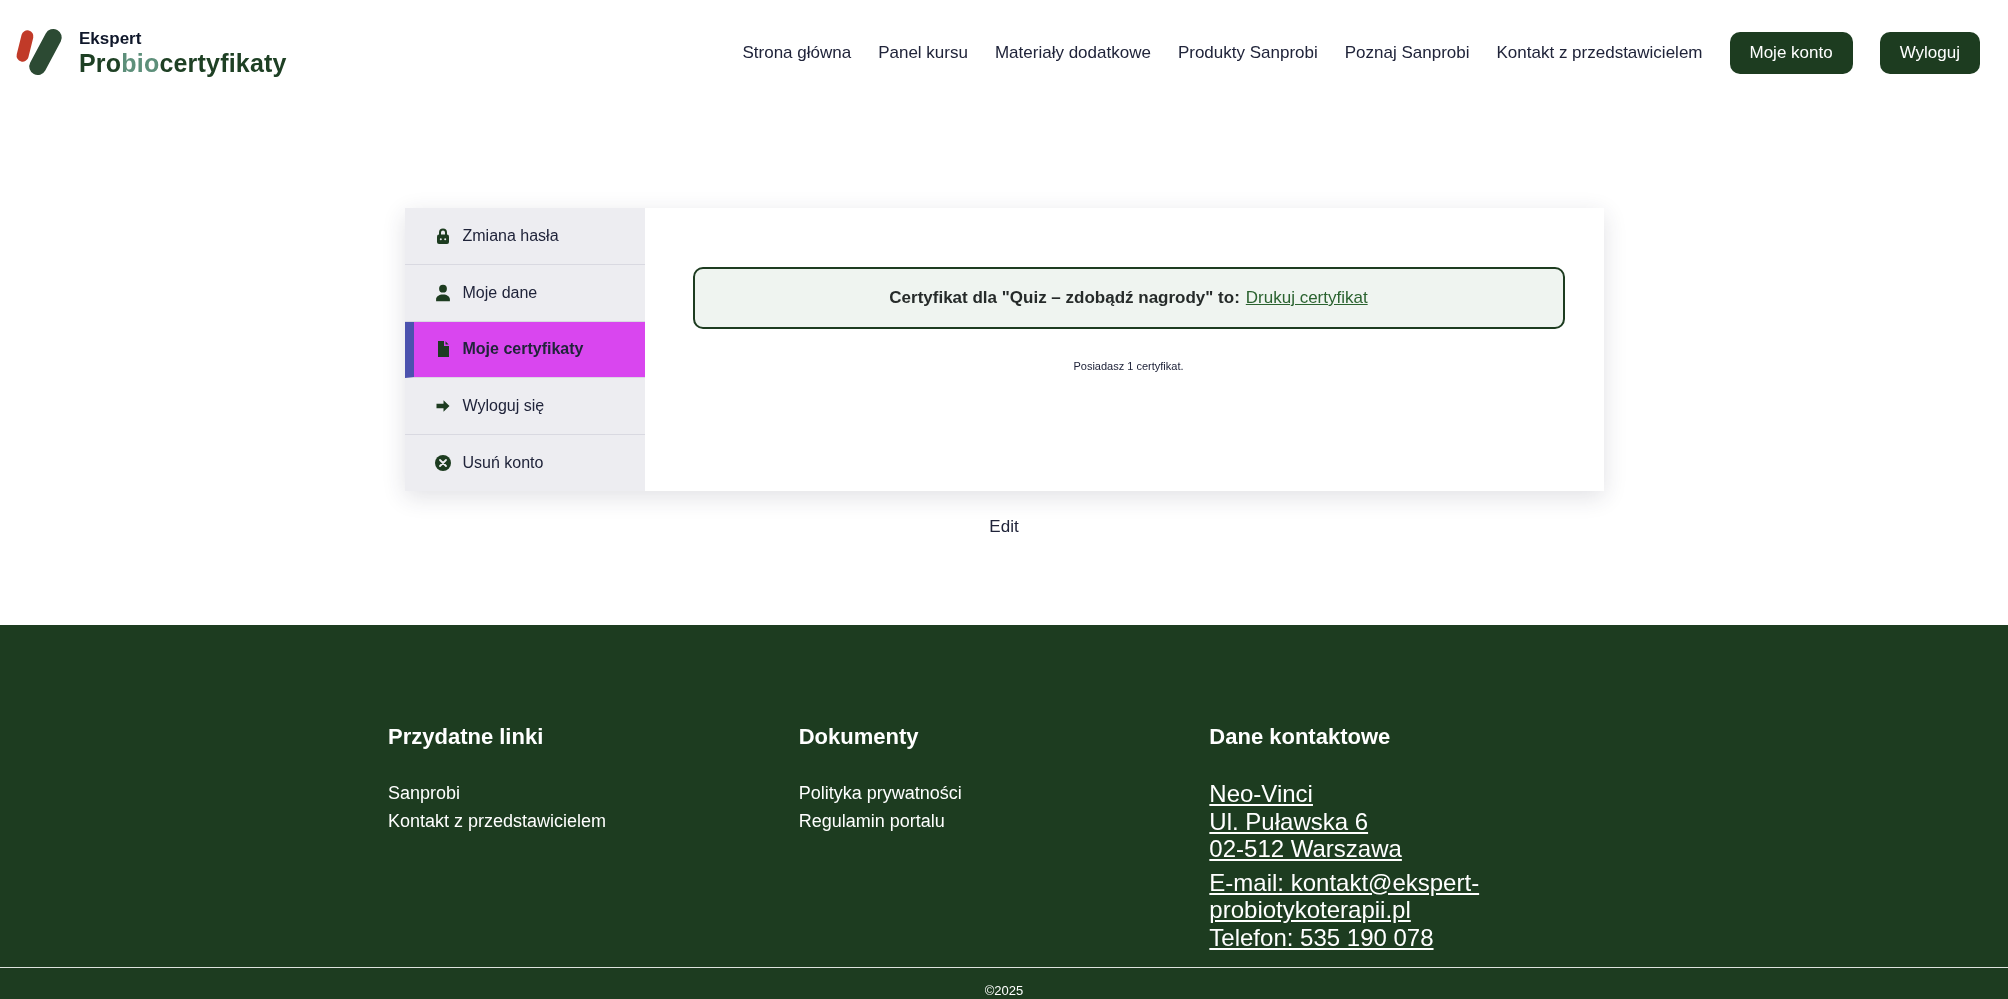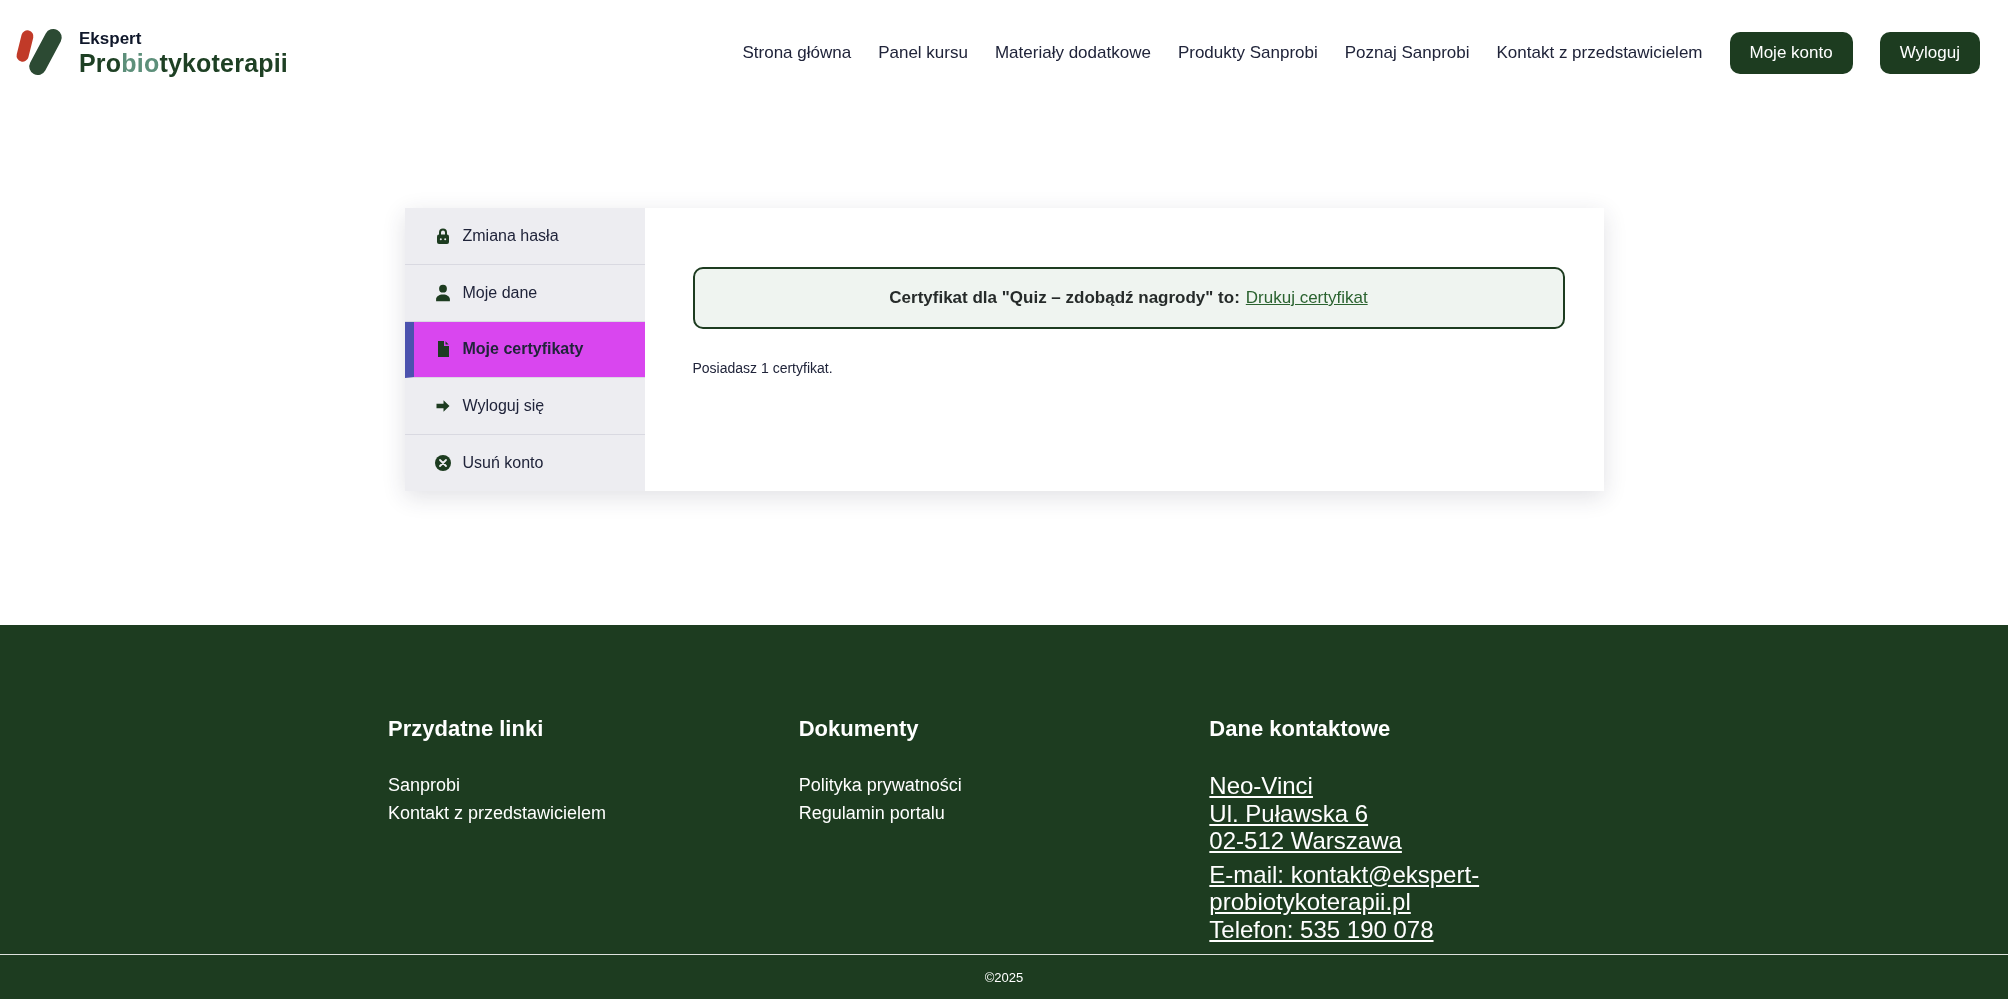--- a/index.html
+++ b/index.html
@@ -80,35 +80,35 @@
   .cert-banner {
     border: 2px solid #1d3c20;
     background: #eff4f0;
     border-radius: 10px;
     height: 62px;
     display: flex; align-items: center; justify-content: center;
     font-size: 17px;
   }
   .cert-banner .prefix { font-weight: 700; color: #262b2a; }
   .cert-link { color: #2b6330; font-weight: 400; text-decoration: underline; cursor: pointer; margin-left: 6px; }
-  .cert-summary { text-align: left; margin-top: 31px; font-size: 14px; color: #20243a; }
+  .cert-summary { text-align: center; margin-top: 31px; font-size: 11px; color: #20243a; }
 
   .edit-row { text-align: center; margin-top: 26px; }
   .edit-link { font-size: 17px; color: #20243a; text-decoration: none; cursor: pointer; }
 
   
   .site-footer {
     flex: 0 0 auto;
     height: 374px;
     background: #1d3c20;
     color: #ffffff;
     display: flex; flex-direction: column;
   }
   .footer-inner {
-    width: 1232px; margin: 8px auto; flex: 1 1 auto;
+    width: 1232px; margin: 16px auto; flex: 1 1 auto;
     display: flex; padding-top: 83px;
   }
   .footer-col { flex: 1 1 0; }
   .footer-heading { font-size: 22px; font-weight: 700; margin-bottom: 30px; }
   .footer-link {
     display: block; color: #ffffff; text-decoration: none;
     font-size: 18px; line-height: 27.5px; cursor: pointer;
   }
   .footer-line { font-size: 24px; line-height: 27.5px; text-decoration: underline; }
   .footer-contact-block { margin-top: 6px; }
@@ -123,21 +123,21 @@
 <body>
 
 <header class="site-header">
   <div class="logo">
     <div class="logo-mark">
       <span class="rod rod-red"></span>
       <span class="rod rod-green"></span>
     </div>
     <div class="logo-text">
       <span class="logo-top">Ekspert</span>
-      <span class="logo-main"><span>Pro</span><span class="bio">bio</span><span>tykoterapii</span></span>
+      <span class="logo-main"><span>Pro</span><span class="bio">bio</span><span>certyfikaty</span></span>
     </div>
   </div>
 
   <nav class="main-nav">
     <a class="nav-link">Strona główna</a>
     <a class="nav-link">Panel kursu</a>
     <a class="nav-link">Materiały dodatkowe</a>
     <a class="nav-link">Produkty Sanprobi</a>
     <a class="nav-link">Poznaj Sanprobi</a>
     <a class="nav-link">Kontakt z przedstawicielem</a>
@@ -199,20 +199,23 @@
 
     <section class="account-content">
       <div class="cert-banner">
         <span class="prefix">Certyfikat dla "Quiz – zdobądź nagrody" to:</span>
         <a class="cert-link">Drukuj certyfikat</a>
       </div>
       <p class="cert-summary">Posiadasz 1 certyfikat.</p>
     </section>
   </div>
 
+  <div class="edit-row">
+    <a class="edit-link">Edit</a>
+  </div>
 </main>
 
 <footer class="site-footer">
   <div class="footer-inner">
 
     <div class="footer-col">
       <h3 class="footer-heading">Przydatne linki</h3>
       <a class="footer-link">Sanprobi</a>
       <a class="footer-link">Kontakt z przedstawicielem</a>
     </div>

